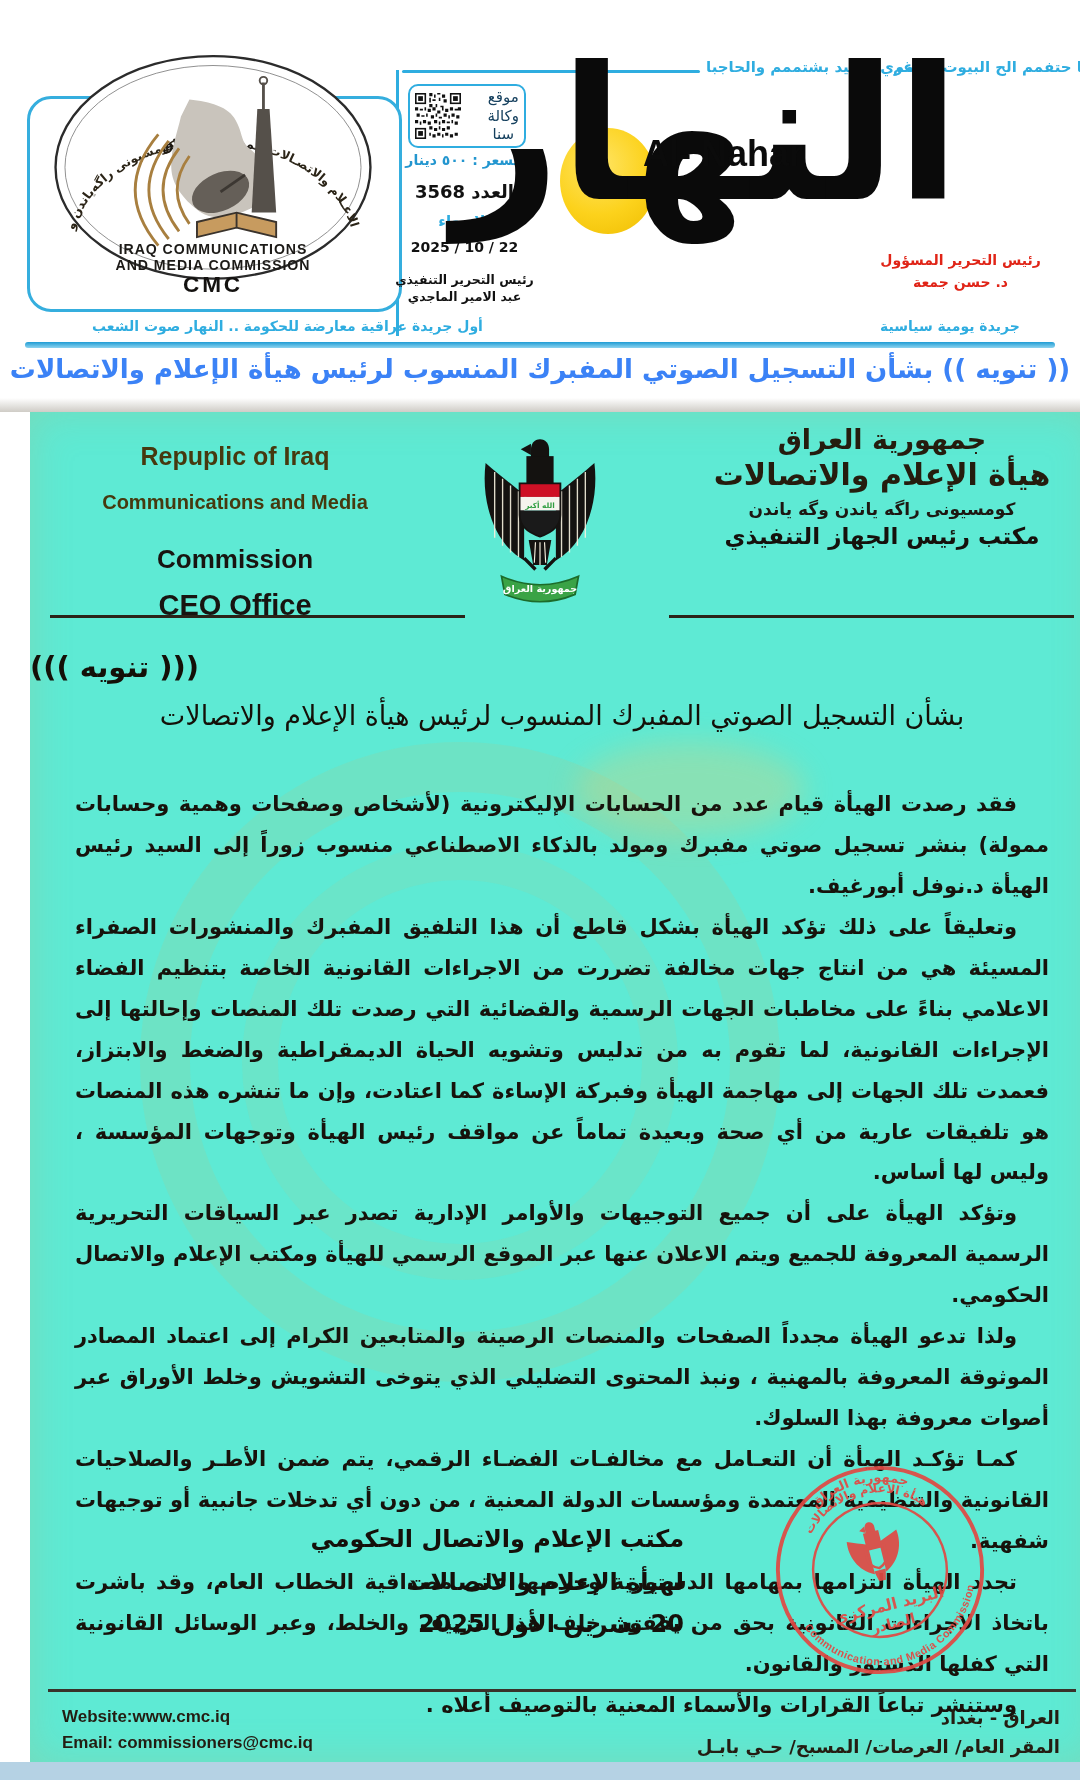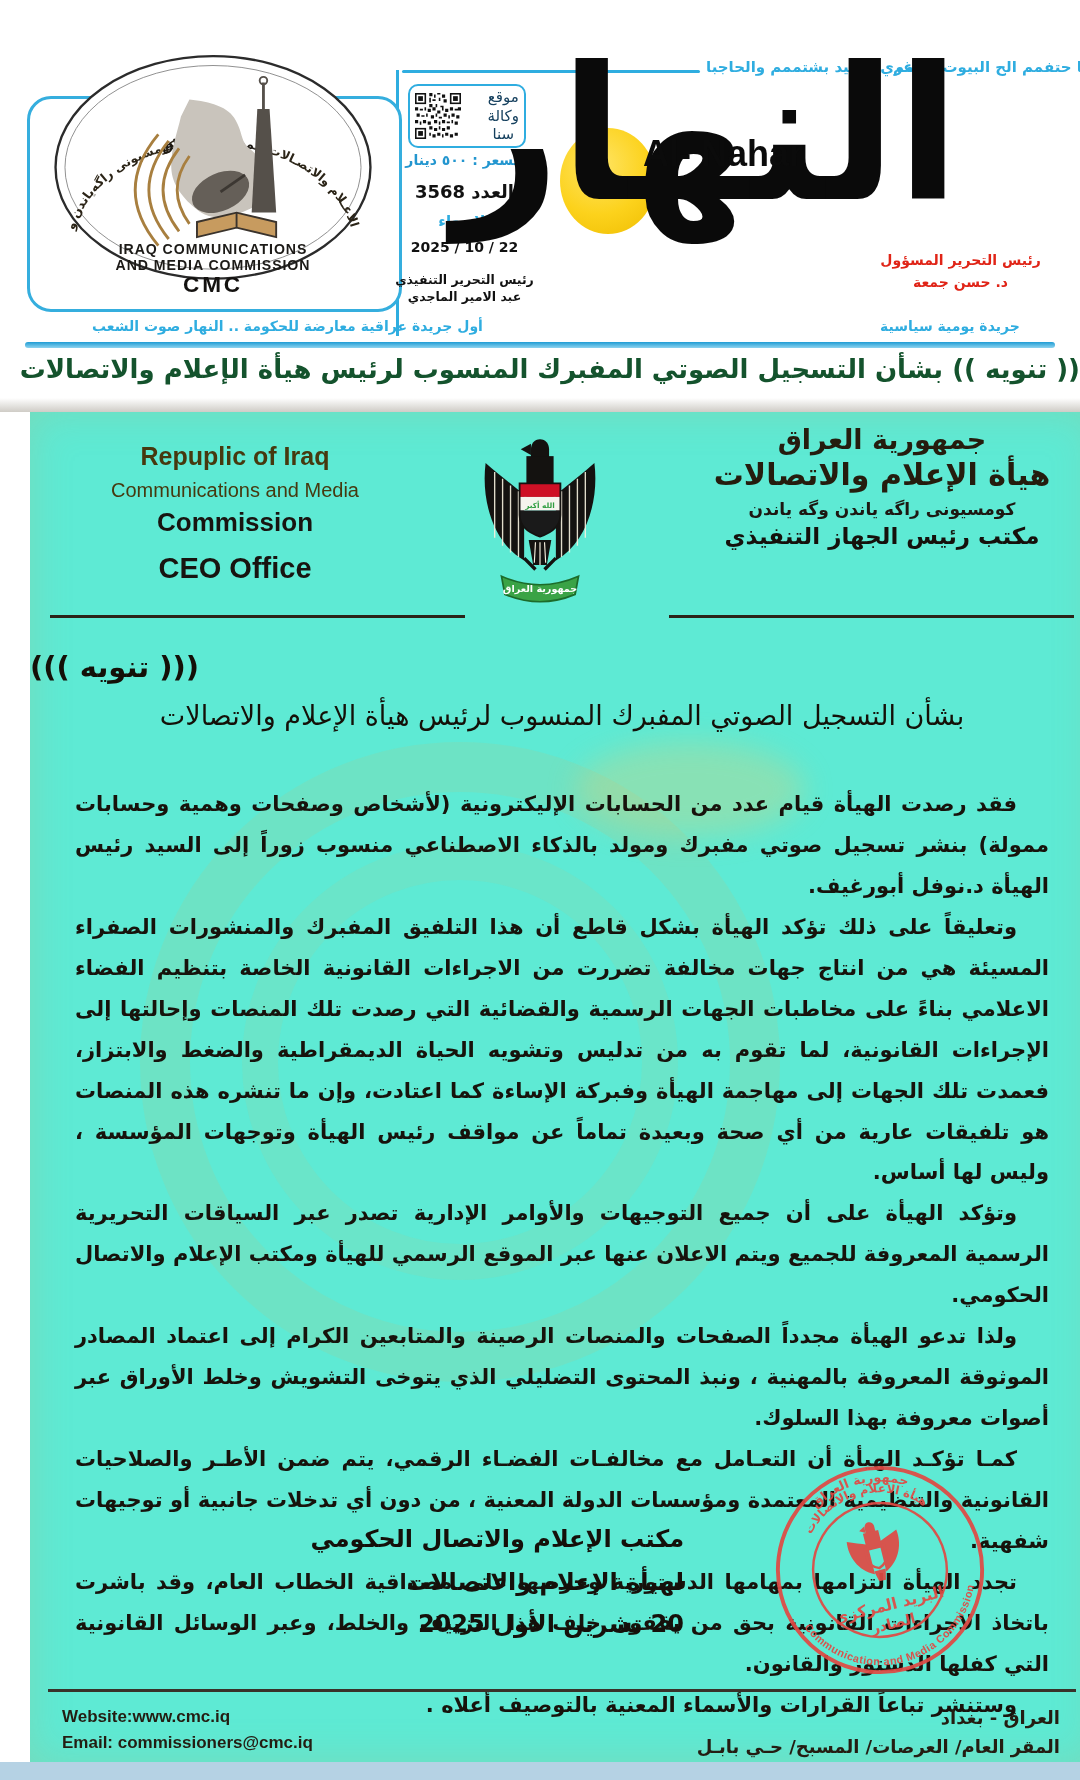--- a/index.html
+++ b/index.html
@@ -25,34 +25,34 @@
   .brand{left:430px;top:30px;width:545px;height:312px}
   .sun{position:absolute;left:130px;top:98px;width:96px;height:106px;border-radius:50%;
        background:radial-gradient(circle at 40% 35%, #ffe566 0%, #fcd21c 55%, #eebc00 100%);}
   .brand-ar{position:absolute;right:15px;top:-38px;font-size:185px;font-weight:bold;color:#0a0a0a;line-height:1.55;direction:rtl}
   .brand-en{position:absolute;left:213px;top:103px;font-size:36px;font-weight:bold;color:#0b0b0b;font-family:"Liberation Sans","DejaVu Sans",sans-serif}
   .chief-ed{left:878px;top:250px;width:165px;text-align:center;color:#e02417;font-weight:bold;font-size:14px;line-height:1.55;direction:rtl}
   .tagline{color:#2fade0;font-weight:bold;font-size:14px;direction:rtl;white-space:nowrap}
   .blue-rule{left:25px;top:342px;width:1030px;height:6px;background:linear-gradient(#1f9cd4,#8ed4f0);border-radius:3px}
 
   
-  .headline{left:0;top:354px;width:1080px;direction:rtl;font-size:26px;font-weight:bold;color:#14532d;white-space:nowrap;letter-spacing:-0.5px}
+  .headline{left:0;top:354px;width:1080px;text-align:center;direction:rtl;font-size:26px;font-weight:bold;color:#3b82f6;white-space:nowrap;letter-spacing:-0.5px}
   .scan-edge{left:0;top:398px;width:1080px;height:14px;background:linear-gradient(#ffffff,#cfccc6)}
 
   
   .letter{left:30px;top:412px;width:1064px;height:1350px;background:#5eead4;
           box-shadow:inset 0 0 40px rgba(190,170,110,.25);}
   .wm{position:absolute;border-radius:50%;pointer-events:none}
   .wm1{left:110px;top:330px;width:640px;height:640px;border:50px solid rgba(216,186,104,.13)}
   .wm2{left:212px;top:432px;width:436px;height:436px;border:36px solid rgba(216,186,104,.10)}
   .wm3{left:545px;top:330px;width:230px;height:95px;background:rgba(235,205,110,.30);border-radius:50%;filter:blur(14px)}
   .lh-en{position:absolute;left:55px;top:30px;width:300px;text-align:center;color:#46390f;font-family:"Liberation Sans","DejaVu Sans",sans-serif}
   .lh-en .l1{font-size:25px;font-weight:bold}
-  .lh-en .l2{font-size:20px;font-weight:normal;margin-top:8px}
-  .lh-en .l3{font-size:26px;font-weight:bold;color:#181410;margin-top:5px}
+  .lh-en .l2{font-size:20px;font-weight:bold;margin-top:20px}
+  .lh-en .l3{font-size:26px;font-weight:bold;color:#181410;margin-top:30px}
   .lh-en .l4{font-size:29px;font-weight:bold;color:#181410;margin-top:14px}
   .emblem{position:absolute;left:442px;top:18px;width:136px;height:186px}
   .lh-ar{position:absolute;right:32px;top:12px;width:360px;text-align:center;direction:rtl;color:#251d0e}
   .lh-ar .a1{font-size:27px;font-weight:bold}
   .lh-ar .a2{font-size:30px;font-weight:bold;margin-top:2px}
   .lh-ar .a3{font-size:17px;font-weight:bold;margin-top:7px;color:#1d1812}
   .lh-ar .a4{font-size:23px;font-weight:bold;margin-top:4px;color:#15110c}
   .lh-line{position:absolute;top:203px;height:3px;background:#2b2318}
   .lh-line.left{left:20px;width:415px}
   .lh-line.right{right:20px;width:405px}

